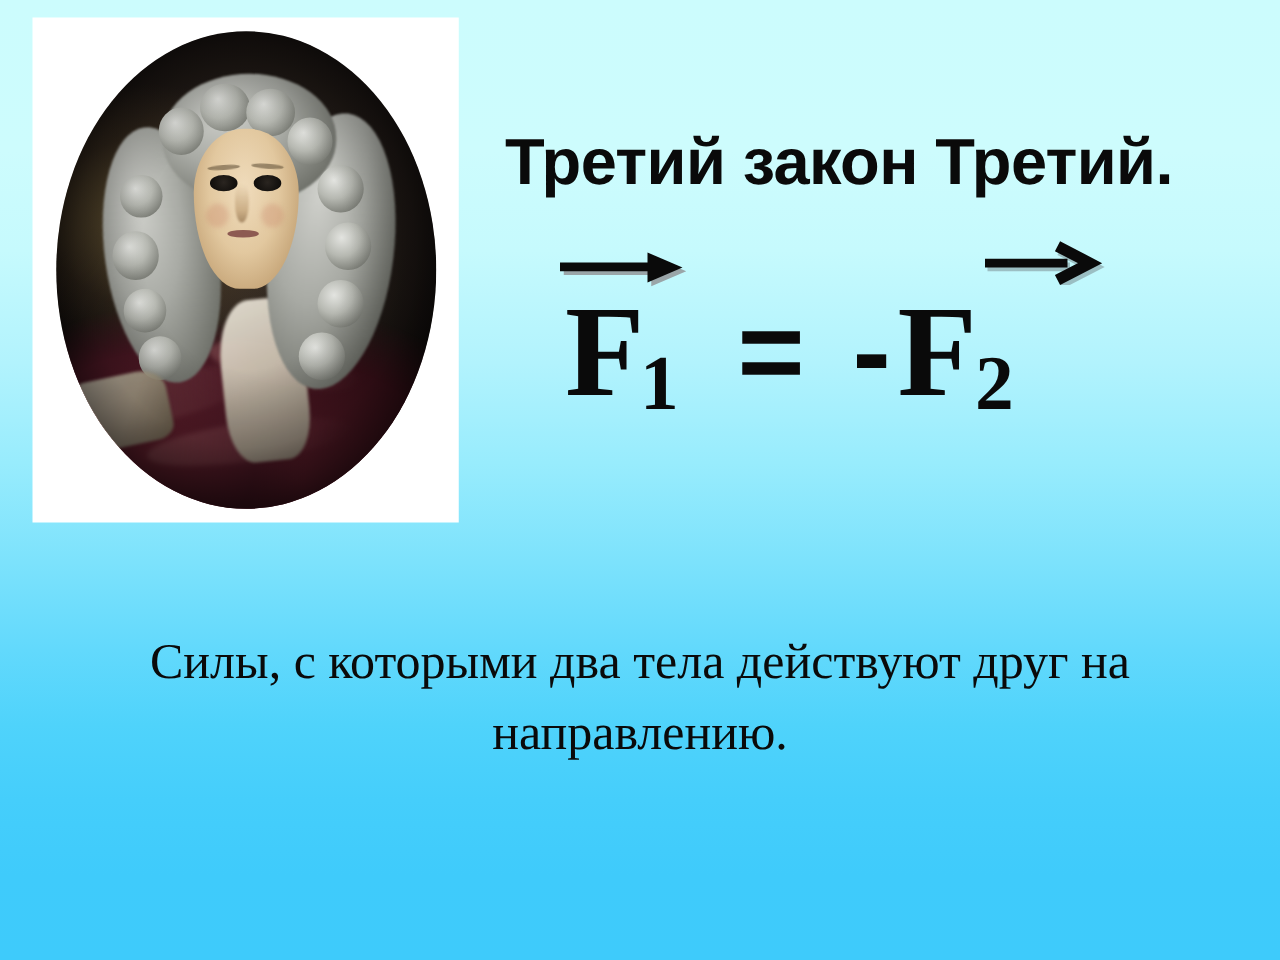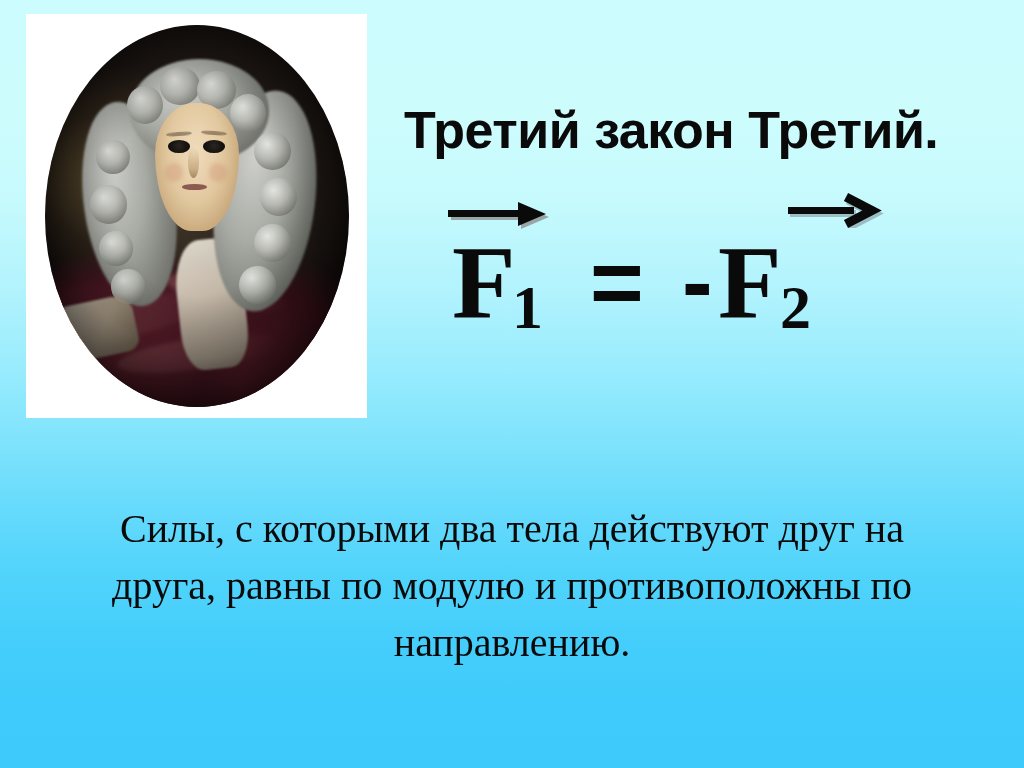--- a/index.html
+++ b/index.html
@@ -345,17 +345,16 @@
         <path d="M58 5 L84 18.5 L58 32" fill="none" stroke="#0a0a0a" stroke-width="9" stroke-linecap="butt" stroke-linejoin="miter"></path>
       </svg>
     </span>
 
     <span class="term fletter" id="f2-letter">F</span>
     <span class="fsub" id="f2-sub">2</span>
   </div>
 
   <div id="body-text">
     <div>Силы, с которыми два тела действуют друг на</div>
-    <div>друга, равны по модулю и противоположны по</div>
     <div>направлению.</div>
   </div>
 
 </div>
 
 </body></html>

